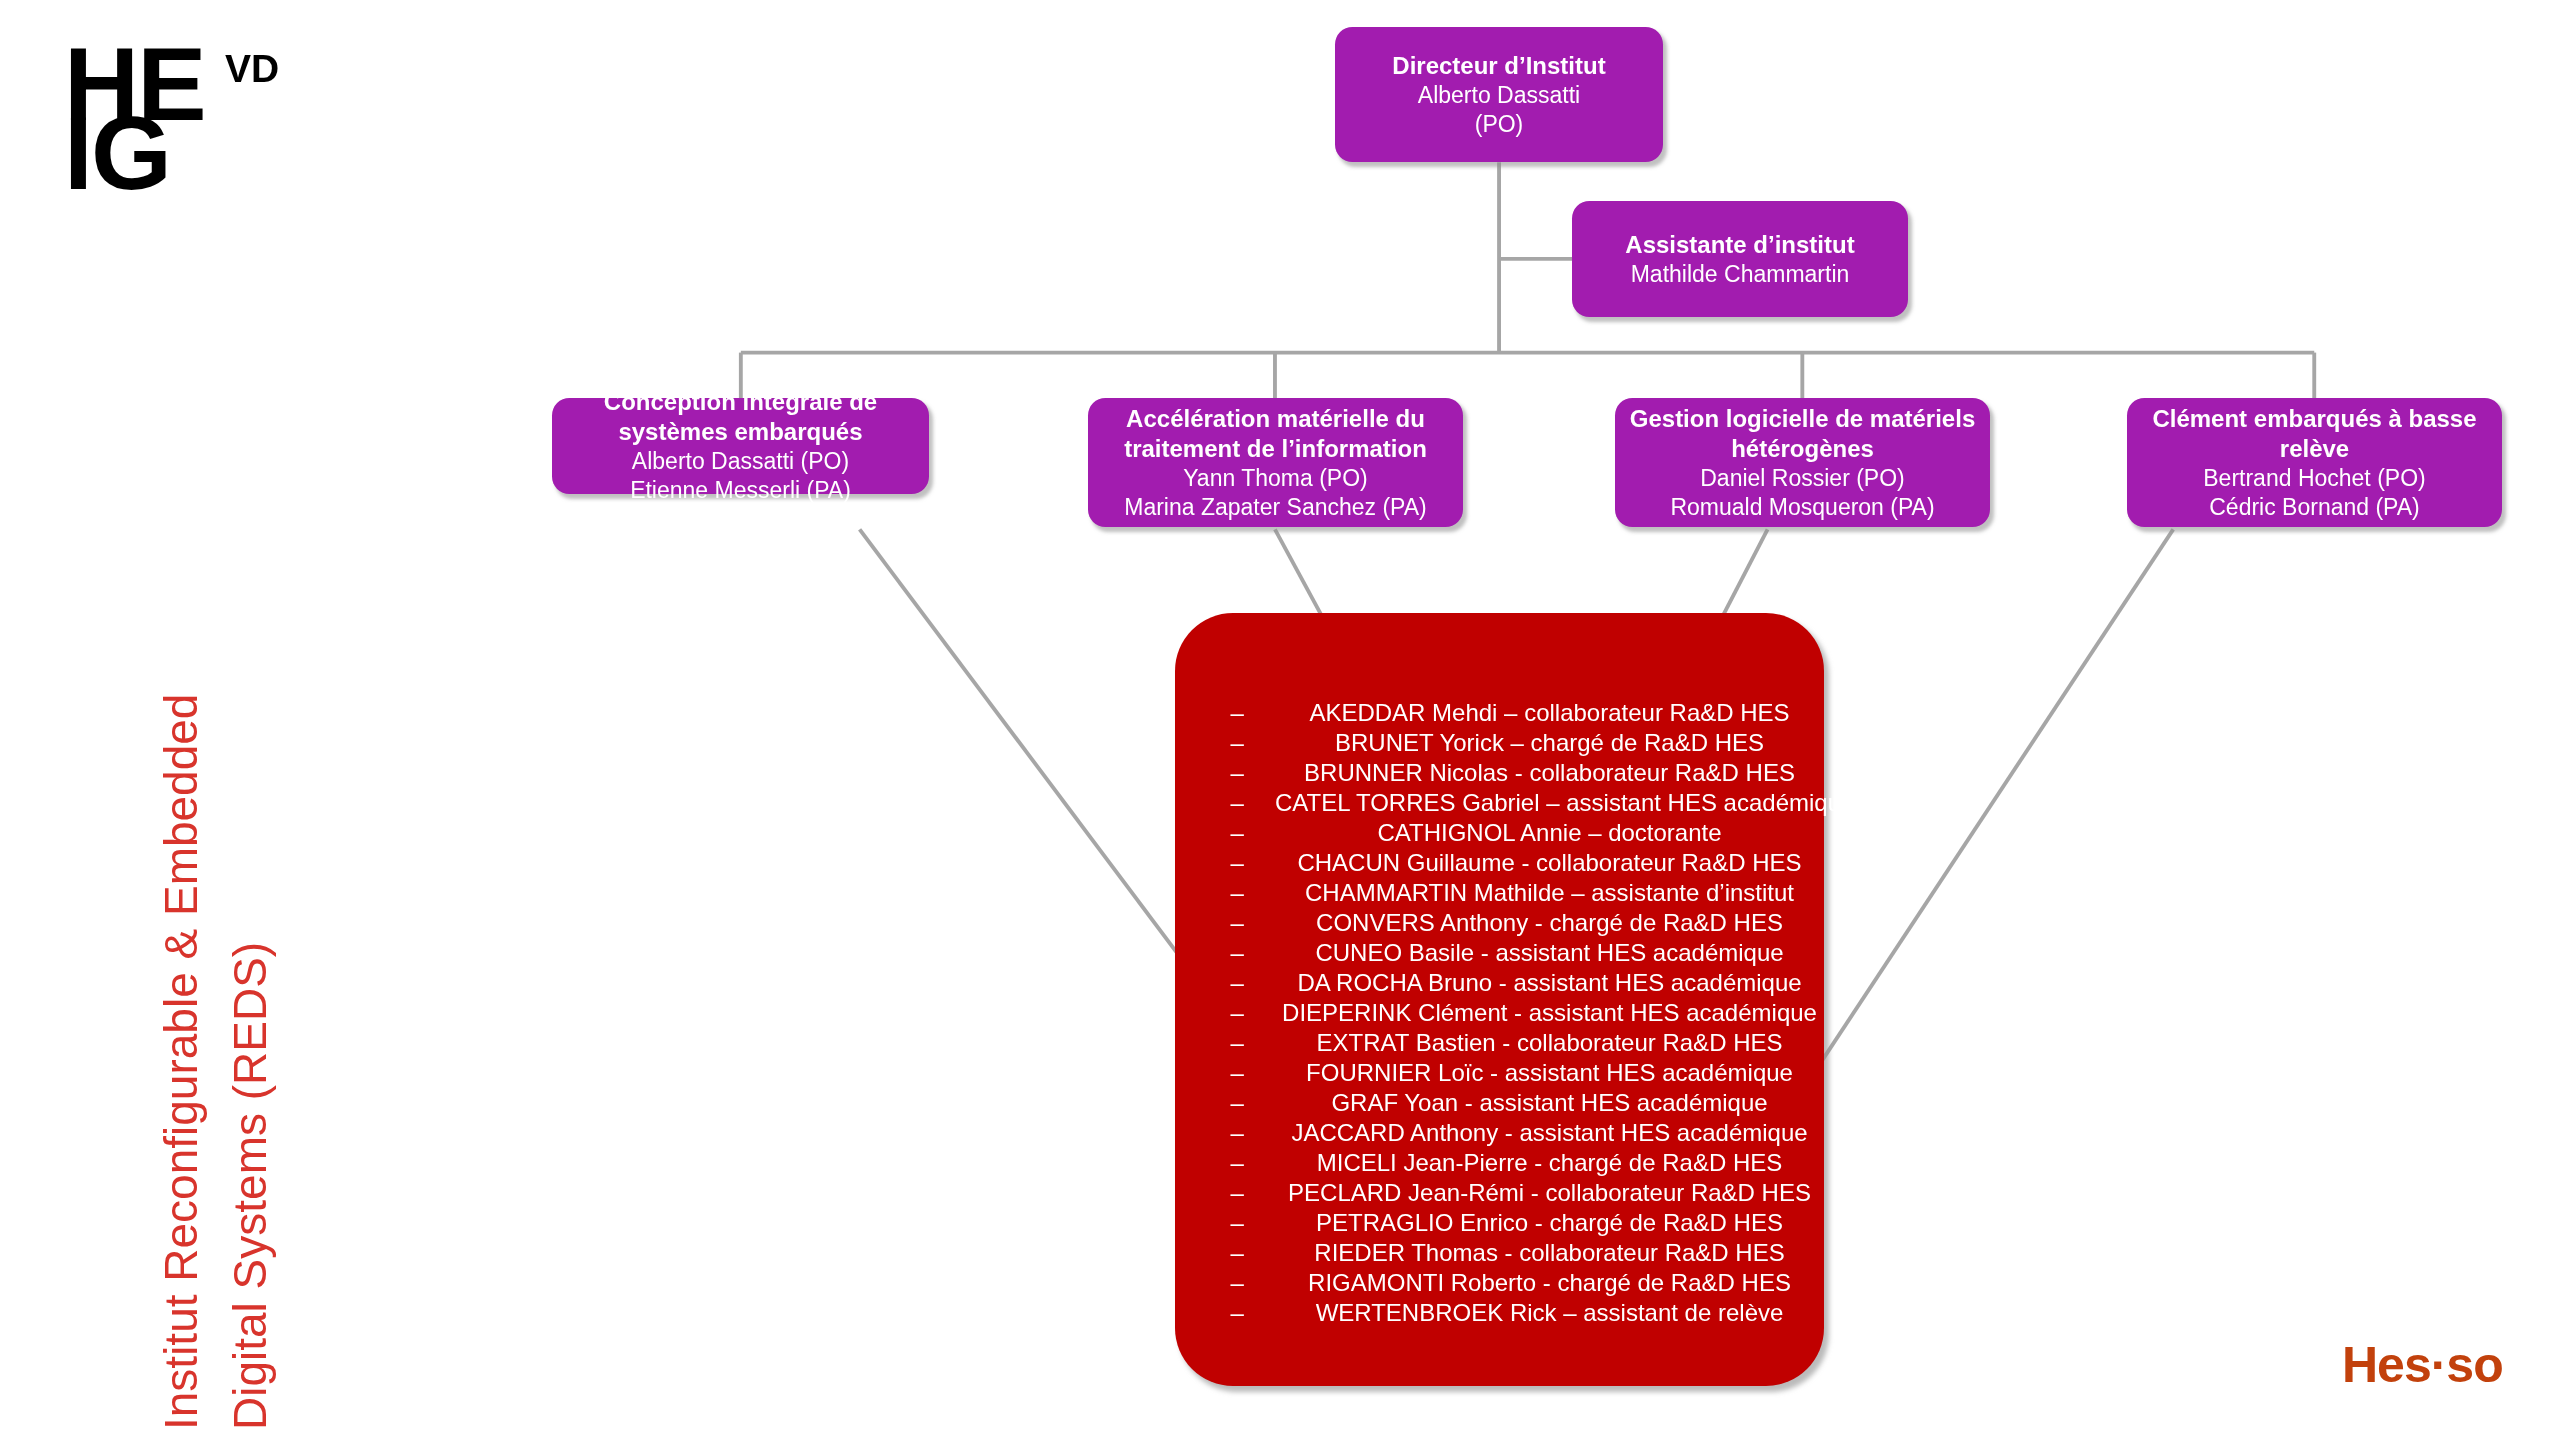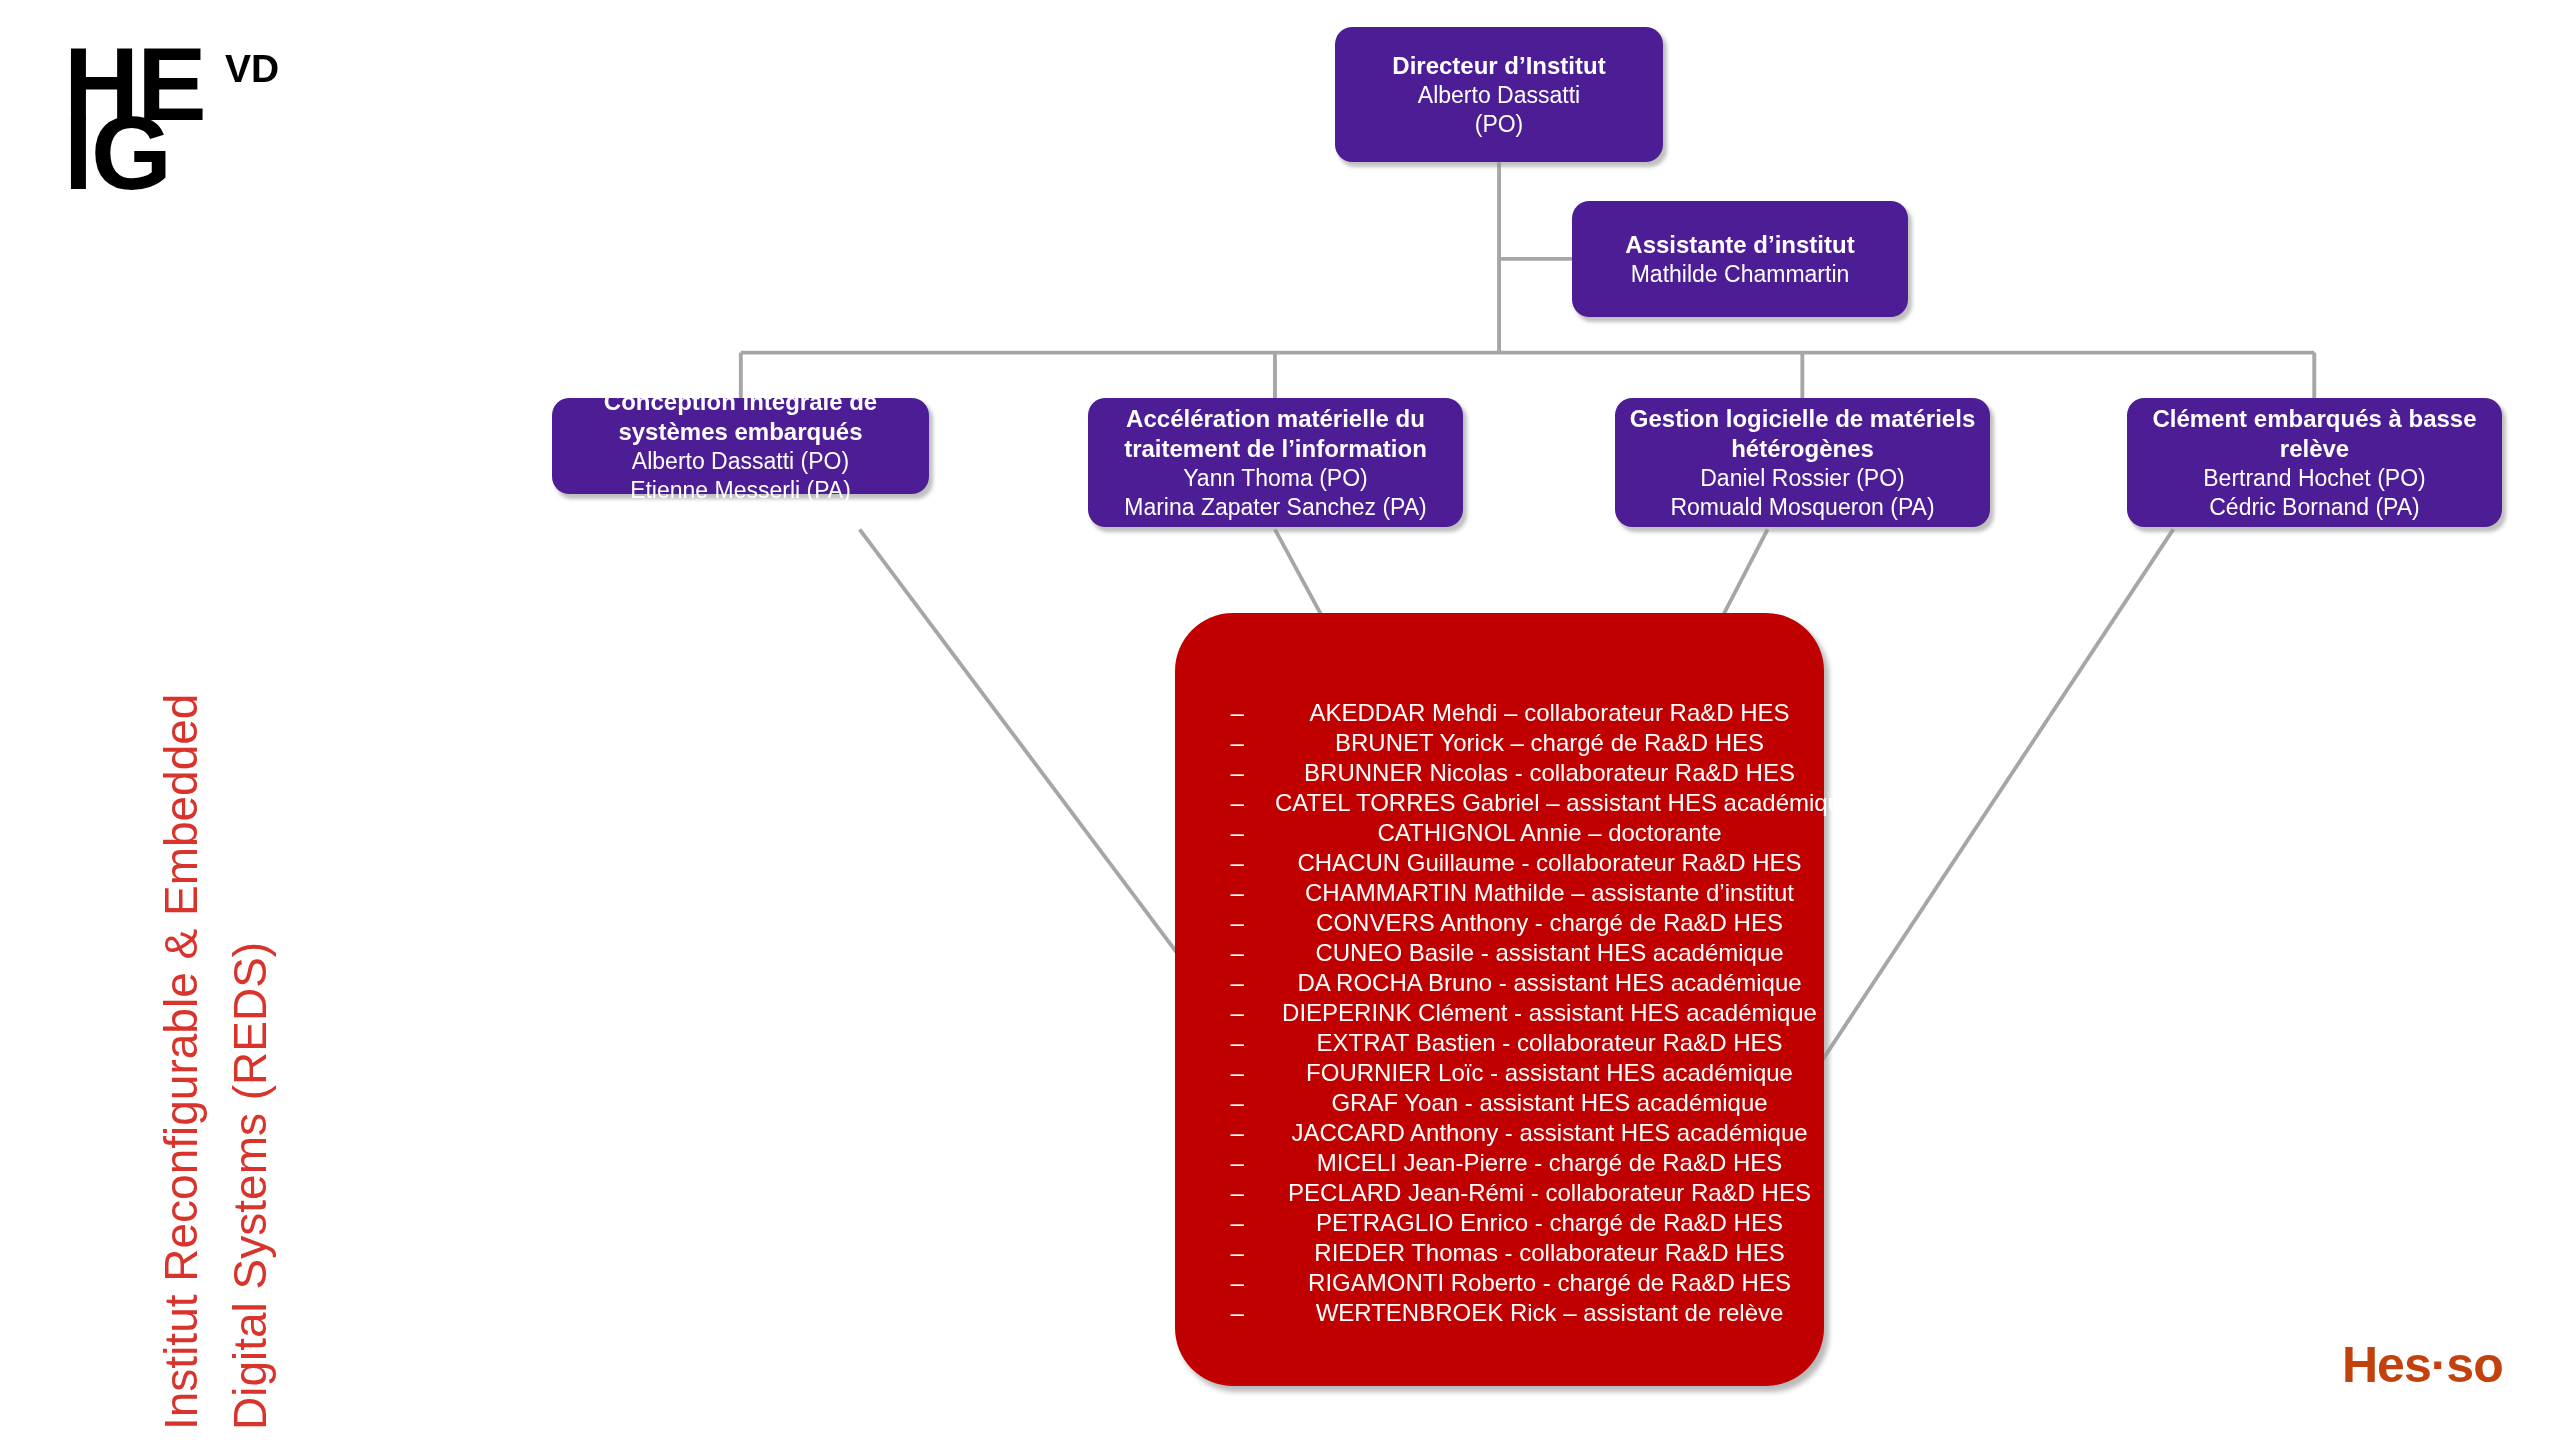--- a/index.html
+++ b/index.html
@@ -58,21 +58,21 @@
     letter-spacing:-1px;
     font-family:"Liberation Sans", sans-serif;
   }
 
   
   #wires{position:absolute;left:0;top:0;width:2576px;height:1449px;}
 
   
   .node{
     position:absolute;
-    background:#4c1d95;
+    background:#a21caf;
     color:#ffffff;
     border-radius:17.4px;
     box-sizing:border-box;
     display:flex;
     flex-direction:column;
     align-items:center;
     justify-content:center;
     text-align:center;
     box-shadow: 3.9px 4.8px 3.9px rgba(140,140,140,0.55);
     padding:5.8px 9.7px;

